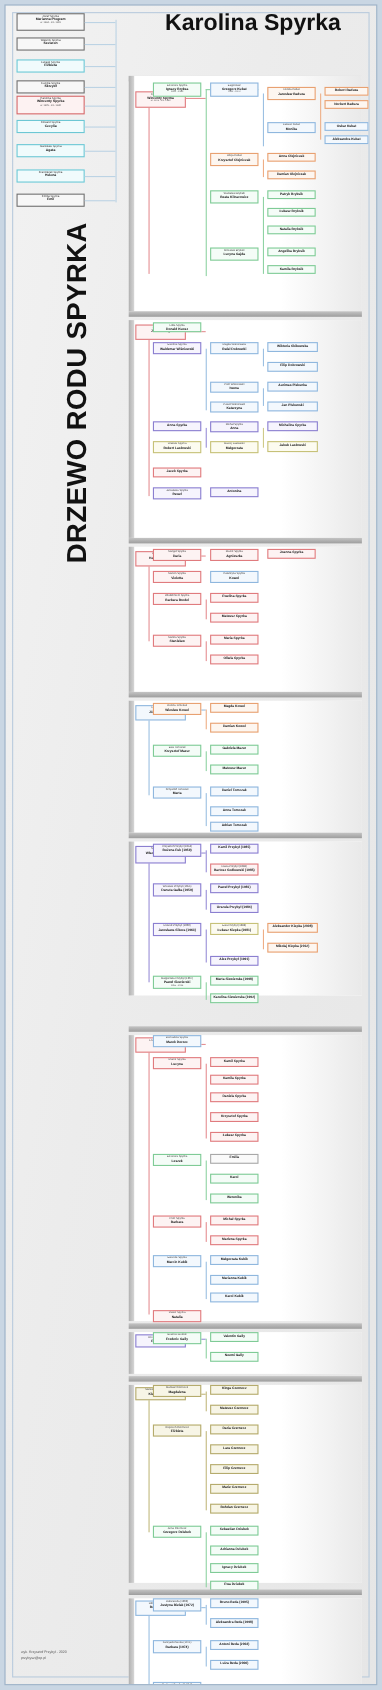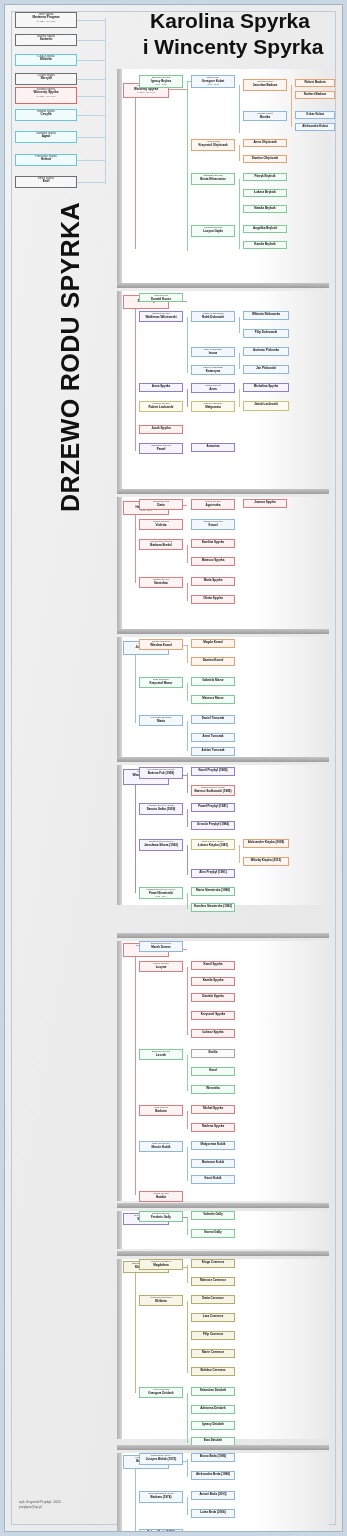--- a/index.html
+++ b/index.html
@@ -117,21 +117,20 @@
 <body>
 
 <div class="poster">
 
   <div class="innerframe"></div>
 
   <div class="vtitle">DRZEWO RODU SPYRKA</div>
 
   <div class="header">
     <div class="l1">Karolina Spyrka</div>
-    <div class="l2">i Wincenty Spyrka</div>
   </div>
 
   <div class="sidebar" id="sidebar">
       <div class="sb-box gray" style="left: 0px; top: 3px; width: 62px; height: 16px;">
         <div class="n1">Józef Spyrka</div>
         <div class="n2">Marianna Program</div>
         <div class="n3">ur. 1834 - zm. 1901</div>
       </div>
       <div class="sb-connect" style="left: 62px; top: 11px; width: 28px; height: 1px;"></div>
       <div class="sb-box gray" style="left: 0px; top: 25px; width: 62px; height: 12px;">

